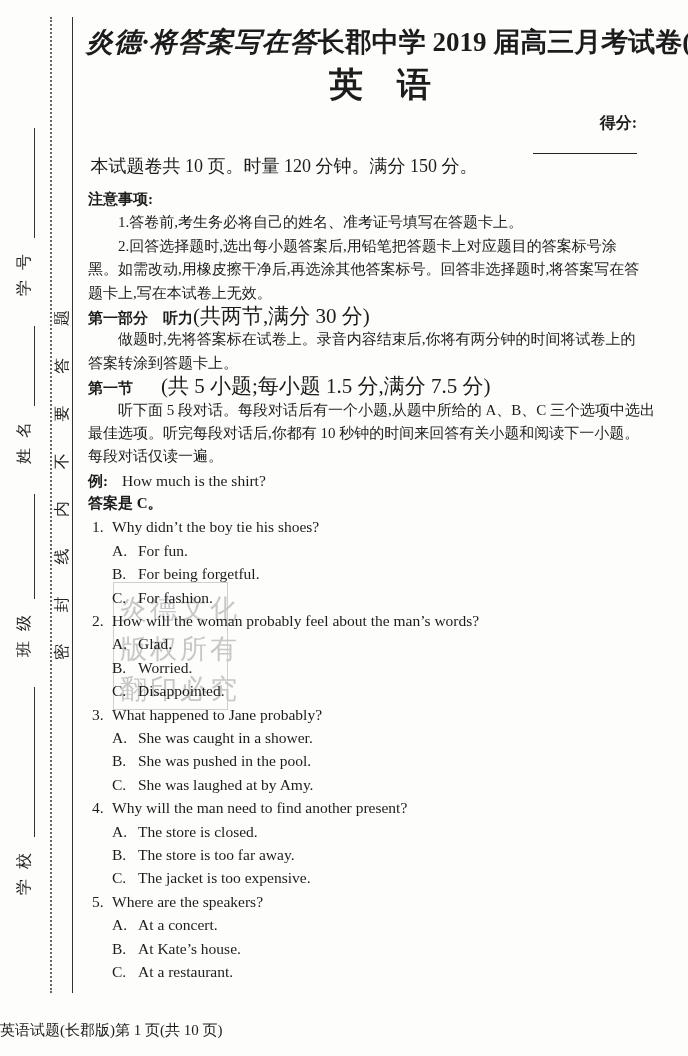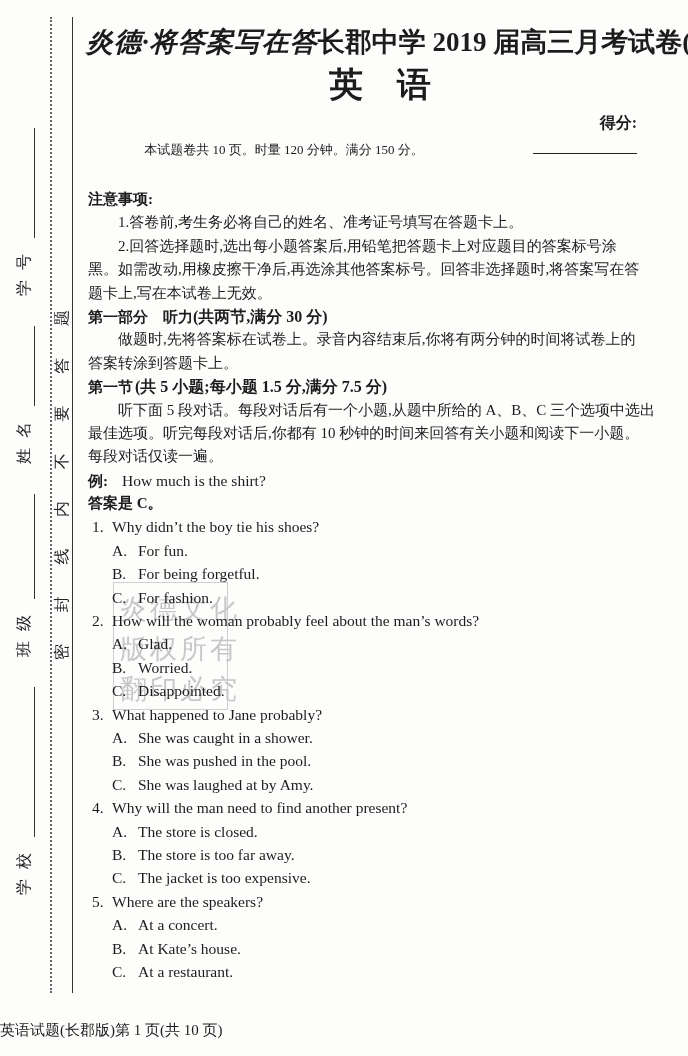--- a/index.html
+++ b/index.html
@@ -39,30 +39,30 @@
   
   .title { position:absolute; top:24px; left:86px; right:14px; text-align:center;
     font-size:27px; font-weight:bold; white-space:nowrap; z-index:2; }
   .title .brush { font-style:italic; letter-spacing:1px; }
   .subject { position:absolute; top:62px; left:86px; right:14px; text-align:center;
     font-size:34px; font-weight:bold; letter-spacing:34px; padding-left:34px; z-index:2; }
   .score { position:absolute; top:113px; left:533px; font-size:16px; font-weight:bold;
     display:flex; align-items:flex-end; z-index:2;flex-direction:column; }
   .score-line { display:inline-block; width:104px; height:20px;
     border-bottom:1.5px solid #222; }
-  .meta { position:absolute; top:141px; left:0; width:568px; text-align:center;
-    font-size:13px; z-index:2; }
+  .meta { position:absolute; top:154px; left:0; width:568px; text-align:center;
+    font-size:18px; z-index:2; }
   
   .content { position:absolute; left:88px; right:14px; top:188px; z-index:2; }
   .line { height:23.4px; line-height:23.4px; font-size:15px; white-space:nowrap; }
   .indent { padding-left:30px; }
   .bold { font-weight:bold; }
   .en { font-size:15.5px; }
-  .head-note { font-size:16px; font-weight:bold; }
-  .sec-note { margin-left:2px; }
+  .head-note { font-size:21px; font-weight:normal; }
+  .sec-note { margin-left:28px; }
   .ex-label { font-weight:bold; margin-right:14px; }
   .opt-row { position:relative; }
   .opt-row .opt-a { position:absolute; left:42px; }
   .opt-row .opt-b { position:absolute; left:199px; }
   .opt-row .opt-c { position:absolute; left:395px; }
   .opt-row .olabel { margin-right:8px; }
   .q-line { padding-left:4px; }
   .qnum { display:inline-block; width:20px; }
   .opt-line { padding-left:24px; }
   .opt-label { display:inline-block; width:26px; }

